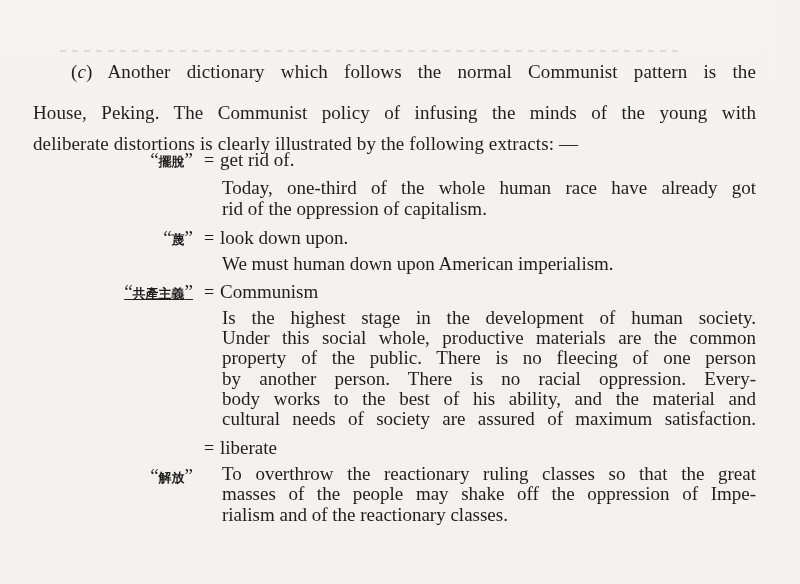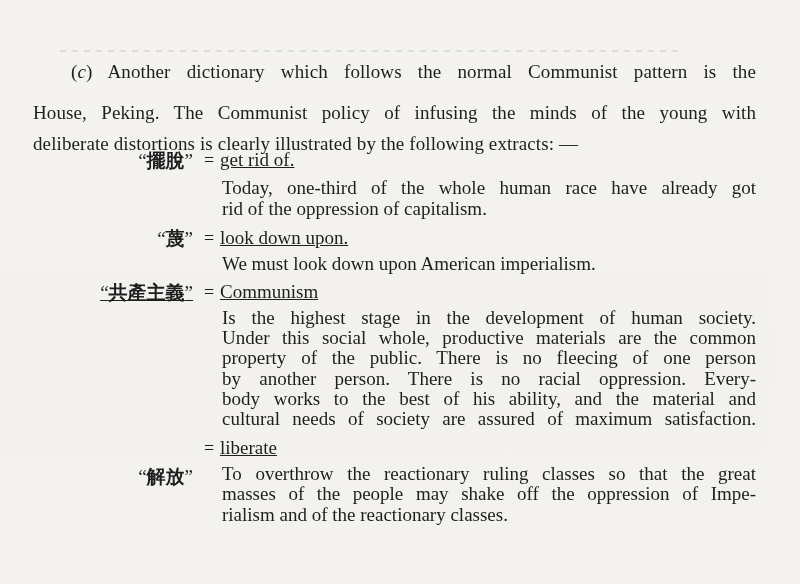--- a/index.html
+++ b/index.html
@@ -57,35 +57,34 @@
     position: absolute;
     white-space: nowrap;
     font-size: 19px;
     line-height: 20px;
     text-align: right;
     right: 580px;
   }
   .headword .hw-term {
     font-family: "DejaVu Sans", sans-serif;
     font-weight: bold;
-    font-size: 19px;
+    font-size: 13px;
   }
   .eq {
     position: absolute;
     font-size: 18px;
     line-height: 20px;
     left: 204px;
   }
   .gloss {
     position: absolute;
     left: 220px;
     font-size: 19px;
     line-height: 20px;
     white-space: nowrap;
-    text-decoration: underline;
   }
   .def {
     position: absolute;
     left: 222px;
     width: 534px;
     font-size: 19px;
     line-height: 20px;
     white-space: nowrap;
   }
   .faint-top {
@@ -113,21 +112,21 @@
 
   <div class="headword" style="top:150px;"><span>“</span><span class="hw-term">擺脫</span><span>”</span></div>
   <div class="eq" style="top:150px;">=</div>
   <div class="gloss" style="top:150px;">get rid of.</div>
   <div class="def justify" style="top:178px;">Today, one-third of the whole human race have already got</div>
   <div class="def" style="top:199px;">rid of the oppression of capitalism.</div>
 
   <div class="headword" style="top:228px;"><span>“</span><span class="hw-term">蔑</span><span>”</span></div>
   <div class="eq" style="top:228px;">=</div>
   <div class="gloss" style="top:228px;">look down upon.</div>
-  <div class="def" style="top:254px;">We must look down upon American imperialism.</div>
+  <div class="def" style="top:254px;">We must human down upon American imperialism.</div>
 
   <div class="headword" style="top:282px;text-decoration:underline;"><span>“</span><span class="hw-term">共產主義</span><span>”</span></div>
   <div class="eq" style="top:282px;">=</div>
   <div class="gloss" style="top:282px;">Communism</div>
   <div class="def justify" style="top:308px;">Is the highest stage in the development of human society.</div>
   <div class="def justify" style="top:328px;">Under this social whole, productive materials are the common</div>
   <div class="def justify" style="top:348px;">property of the public.  There is no fleecing of one person</div>
   <div class="def justify" style="top:369px;">by another person.  There is no racial oppression.  Every-</div>
   <div class="def justify" style="top:389px;">body works to the best of his ability, and the material and</div>
   <div class="def justify" style="top:409px;">cultural needs of society are assured of maximum satisfaction.</div>

